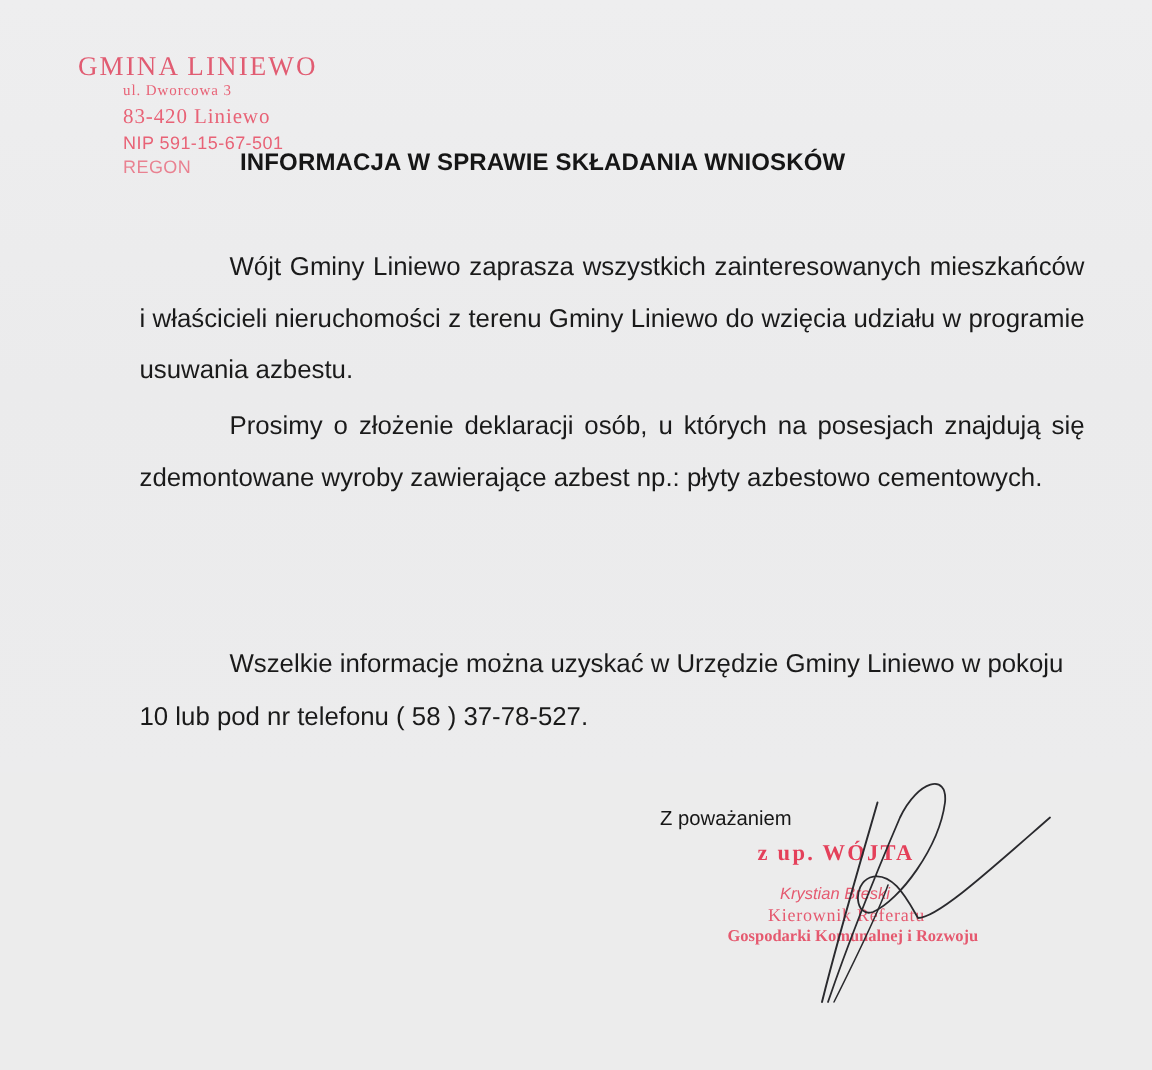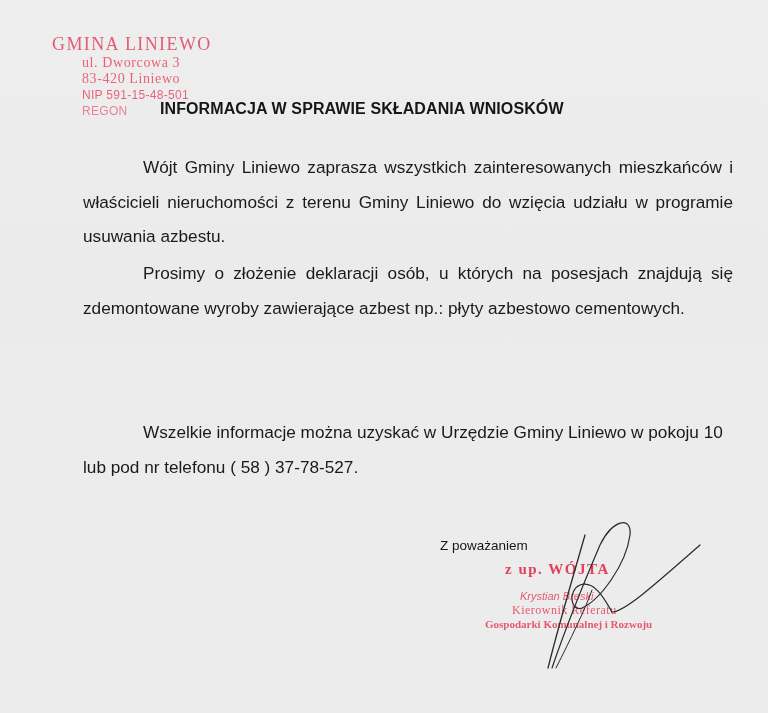--- a/index.html
+++ b/index.html
@@ -27,21 +27,21 @@
       font-family: "Liberation Mono", "DejaVu Sans Mono", monospace;
       opacity: 0.9;
     }
     .stamp-title {
       left: 52px; top: 34px;
       font-family: "Liberation Serif", "DejaVu Serif", serif;
       font-size: 18px;
       letter-spacing: 1.4px;
       color: #e04d65;
     }
-    .stamp-addr1 { left: 82px; top: 55px; font-family: "Liberation Serif", "DejaVu Serif", serif; font-size: 14px; letter-spacing: 0.6px;}
+    .stamp-addr1 { left: 82px; top: 55px; font-family: "Liberation Serif", "DejaVu Serif", serif; font-size: 10px; letter-spacing: 0.6px;}
     .stamp-addr2 { left: 82px; top: 71px; font-family: "Liberation Serif", "DejaVu Serif", serif; font-size: 14px; letter-spacing: 0.6px;}
     .stamp-nip   { left: 82px; top: 88px; font-family: "Liberation Sans", "DejaVu Sans", sans-serif; font-size: 12px; letter-spacing: 0.3px;}
     .stamp-regon { left: 82px; top: 104px; font-family: "Liberation Sans", "DejaVu Sans", sans-serif; font-size: 12px; letter-spacing: 0.3px; opacity: 0.7;}
 
     .title {
       position: absolute;
       left: 112px; top: 100px;
       font-family: "Liberation Sans", "DejaVu Sans", sans-serif;
       font-weight: bold;
       font-size: 16px;
@@ -54,21 +54,21 @@
     .body-text {
       position: absolute;
       left: 83px;
       width: 650px;
       font-family: "Liberation Sans", "DejaVu Sans", sans-serif;
       font-size: 17.2px;
       line-height: 34.5px;
       color: #1a1a1a;
       text-align: justify;
     }
-    .para { margin: 0; text-indent: 60px; }
+    .para { margin: 10px; text-indent: 60px; }
     .p1 { top: 150px; }
     .p2 { top: 256px; }
     .p3 { top: 366px; }
     .p4 { top: 415px; }
     .p3 .para, .p4 .para { text-align: left; }
 
     .regards {
       position: absolute;
       left: 440px; top: 538px;
       font-size: 13.5px;
@@ -114,21 +114,21 @@
     }
   </style>
 </head>
 <body>
 
 <div class="page">
 
   <div class="stamp stamp-title">GMINA LINIEWO</div>
   <div class="stamp stamp-addr1">ul. Dworcowa 3</div>
   <div class="stamp stamp-addr2">83-420 Liniewo</div>
-  <div class="stamp stamp-nip">NIP 591-15-48-501</div>
+  <div class="stamp stamp-nip">NIP 591-15-67-501</div>
   <div class="stamp stamp-regon">REGON</div>
 
   <div class="title">INFORMACJA W SPRAWIE SKŁADANIA WNIOSKÓW</div>
 
   <div class="body-text p1">
     <p class="para">Wójt Gminy Liniewo zaprasza wszystkich zainteresowanych mieszkańców i właścicieli nieruchomości z terenu Gminy Liniewo do wzięcia udziału w programie usuwania azbestu.</p>
   </div>
   <div class="body-text p2">
     <p class="para">Prosimy o złożenie deklaracji osób, u których na posesjach znajdują się zdemontowane wyroby zawierające azbest np.: płyty azbestowo cementowych.</p>
   </div>

